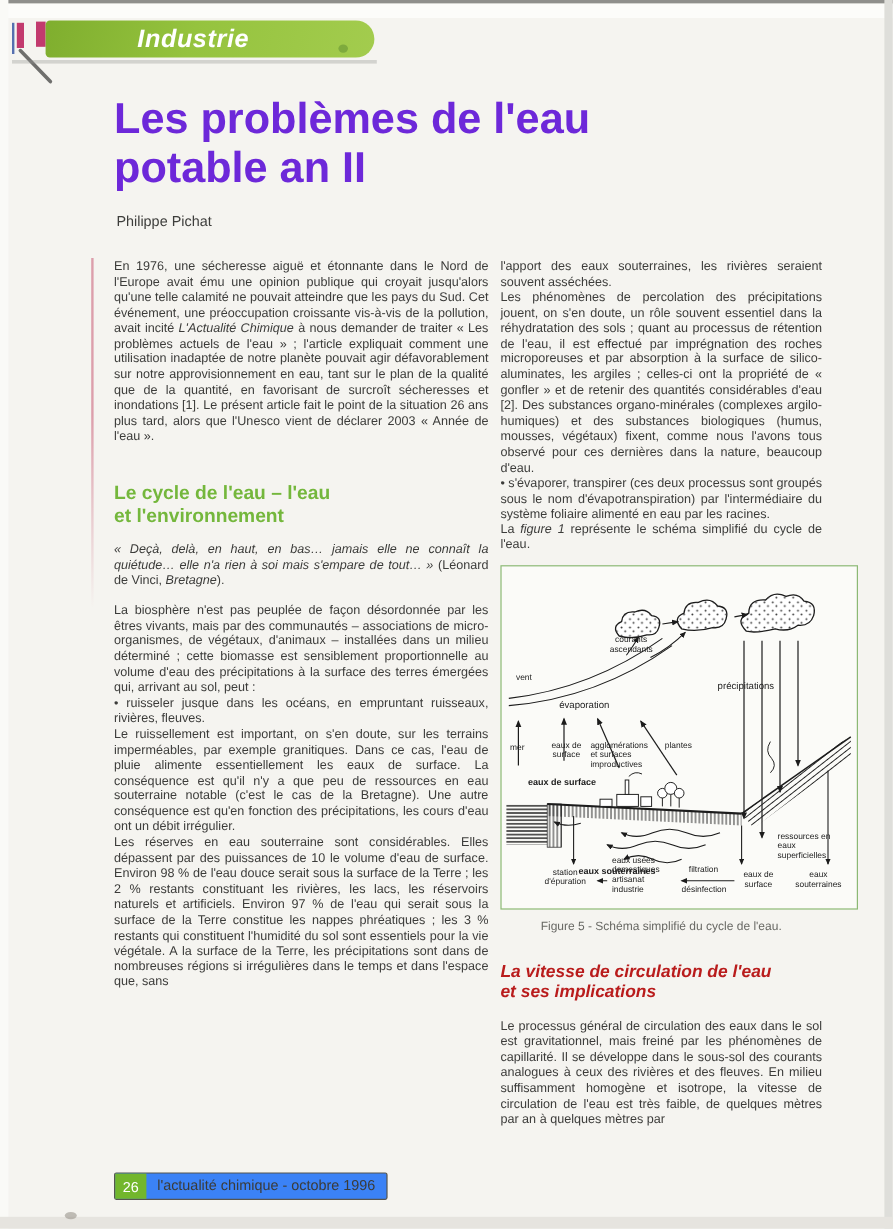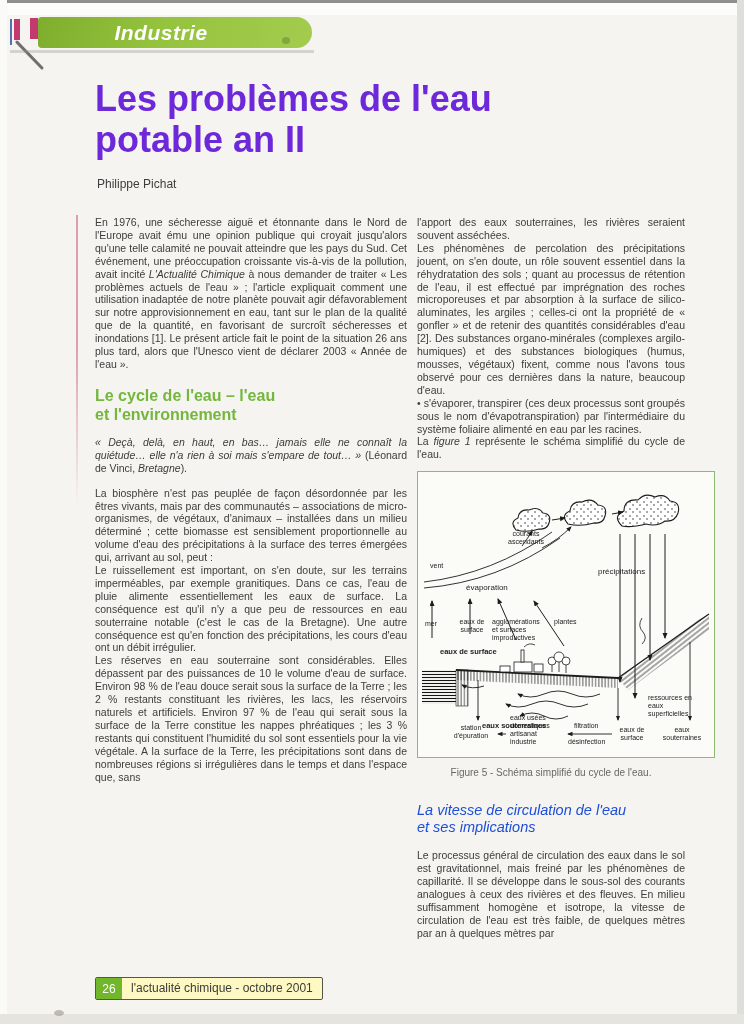--- a/index.html
+++ b/index.html
@@ -56,41 +56,41 @@
   
   .columns { position:absolute; left:95px; top:216px; width:620px; display:flex; gap:10px; }
   .col { text-align:justify; font-size:10.5px; line-height:12.9px; color:#3c3c3a; }
   .col-left { width:312px; }
   .col-right { width:268px; }
   .col p { margin:0; }
   .col p.gap { margin-top:12px; }
   em { font-style:italic; }
 
   .h-green { color:#74b73c; font-weight:bold; font-size:16px; line-height:19px;
-    margin-top:15px; margin-bottom:12px; text-align:left; }
-  .h-green-italic { color:#1d4ed8; font-weight:normal; font-style:italic;
+    margin-top:31px; margin-bottom:12px; text-align:left; }
+  .h-green-italic { color:#b91c1c; font-weight:bold; font-style:italic;
     font-size:14.5px; line-height:17px; margin-top:22px; margin-bottom:13px; text-align:left; }
   .quote { font-style:italic; }
   .quote .roman { font-style:normal; }
 
   
   .figure-box {
     position:relative; width:298px; height:287px; margin-top:10px;
     border:1.5px solid #8cb974; background:#fbfbf8;
   }
   .fig-label {
     position:absolute; font-size:7px; line-height:8px; color:#1c1c1c;
     white-space:pre-line; text-align:left;
   }
   .fig-label.center { text-align:center; }
   .fig-label.bold { font-weight:bold; font-size:7.5px; }
   .fig-caption { margin-top:9px; text-align:center; color:#686864; font-size:10px; }
 
   .footer { position:absolute; left:95px; top:977px; display:flex; align-items:stretch; }
-  .footer .box { display:flex; border:1px solid #55554f; background:#fef9c3; border-radius:2px; }
+  .footer .box { display:flex; border:1px solid #55554f; background:#3b82f6; border-radius:2px; }
   .page-num { width:26px; background:#72b62c; color:#fff; font-size:12px;
     display:flex; align-items:center; justify-content:center; }
   .journal { padding:0 9px; font-size:12px; color:#3b3b38; line-height:21px; height:21px; }
 </style>
 </head>
 <body>
 
 <div class="page">
 
   <div class="scan-topline"></div>
@@ -126,20 +126,21 @@
       <p><span>En 1976, une sécheresse aiguë et étonnante dans le Nord de l'Europe avait ému une opinion publique qui croyait jusqu'alors qu'une telle calamité ne pouvait atteindre que les pays du Sud. Cet événement, une préoccupation croissante vis-à-vis de la pollution, avait incité </span><em>L'Actualité Chimique</em><span> à nous demander de traiter « Les problèmes actuels de l'eau » ; l'article expliquait comment une utilisation inadaptée de notre planète pouvait agir défavorablement sur notre approvisionnement en eau, tant sur le plan de la qualité que de la quantité, en favorisant de surcroît sécheresses et inondations [1]. Le présent article fait le point de la situation 26 ans plus tard, alors que l'Unesco vient de déclarer 2003 « Année de l'eau ».</span></p>
 
       <h2 class="h-green" style="margin-bottom:12px;">
         <span>Le cycle de l'eau – l'eau</span><br>
         <span>et l'environnement</span>
       </h2>
 
       <p class="quote"><span>« Deçà, delà, en haut, en bas… jamais elle ne connaît la quiétude… elle n'a rien à soi mais s'empare de tout… »</span><span class="roman"> (Léonard de Vinci, </span><em>Bretagne</em><span class="roman">).</span></p>
 
       <p class="gap">La biosphère n'est pas peuplée de façon désordonnée par les êtres vivants, mais par des communautés – associations de micro-organismes, de végétaux, d'animaux – installées dans un milieu déterminé ; cette biomasse est sensiblement proportionnelle au volume d'eau des précipitations à la surface des terres émergées qui, arrivant au sol, peut :</p>
+      <p>• ruisseler jusque dans les océans, en empruntant ruisseaux, rivières, fleuves.</p>
       <p>Le ruissellement est important, on s'en doute, sur les terrains imperméables, par exemple granitiques. Dans ce cas, l'eau de pluie alimente essentiellement les eaux de surface. La conséquence est qu'il n'y a que peu de ressources en eau souterraine notable (c'est le cas de la Bretagne). Une autre conséquence est qu'en fonction des précipitations, les cours d'eau ont un débit irrégulier.</p>
       <p>Les réserves en eau souterraine sont considérables. Elles dépassent par des puissances de 10 le volume d'eau de surface. Environ 98 % de l'eau douce serait sous la surface de la Terre ; les 2 % restants constituant les rivières, les lacs, les réservoirs naturels et artificiels. Environ 97 % de l'eau qui serait sous la surface de la Terre constitue les nappes phréatiques ; les 3 % restants qui constituent l'humidité du sol sont essentiels pour la vie végétale. A la surface de la Terre, les précipitations sont dans de nombreuses régions si irrégulières dans le temps et dans l'espace que, sans</p>
     </div>
 
     <div class="col col-right">
       <p>l'apport des eaux souterraines, les rivières seraient souvent asséchées.</p>
       <p>Les phénomènes de percolation des précipitations jouent, on s'en doute, un rôle souvent essentiel dans la réhydratation des sols ; quant au processus de rétention de l'eau, il est effectué par imprégnation des roches microporeuses et par absorption à la surface de silico-aluminates, les argiles ; celles-ci ont la propriété de « gonfler » et de retenir des quantités considérables d'eau [2]. Des substances organo-minérales (complexes argilo-humiques) et des substances biologiques (humus, mousses, végétaux) fixent, comme nous l'avons tous observé pour ces dernières dans la nature, beaucoup d'eau.</p>
       <p>• s'évaporer, transpirer (ces deux processus sont groupés sous le nom d'évapotranspiration) par l'intermédiaire du système foliaire alimenté en eau par les racines.</p>
       <p><span>La </span><em>figure 1</em><span> représente le schéma simplifié du cycle de l'eau.</span></p>
 
@@ -271,17 +272,17 @@
         <span>et ses implications</span>
       </h3>
 
       <p>Le processus général de circulation des eaux dans le sol est gravitationnel, mais freiné par les phénomènes de capillarité. Il se développe dans le sous-sol des courants analogues à ceux des rivières et des fleuves. En milieu suffisamment homogène et isotrope, la vitesse de circulation de l'eau est très faible, de quelques mètres par an à quelques mètres par</p>
     </div>
   </div>
 
   <div class="footer">
     <div class="box">
       <div class="page-num">26</div>
-      <div class="journal">l'actualité chimique - octobre 2001</div>
+      <div class="journal">l'actualité chimique - octobre 1996</div>
     </div>
   </div>
 
 </div>
 
 </body></html>

